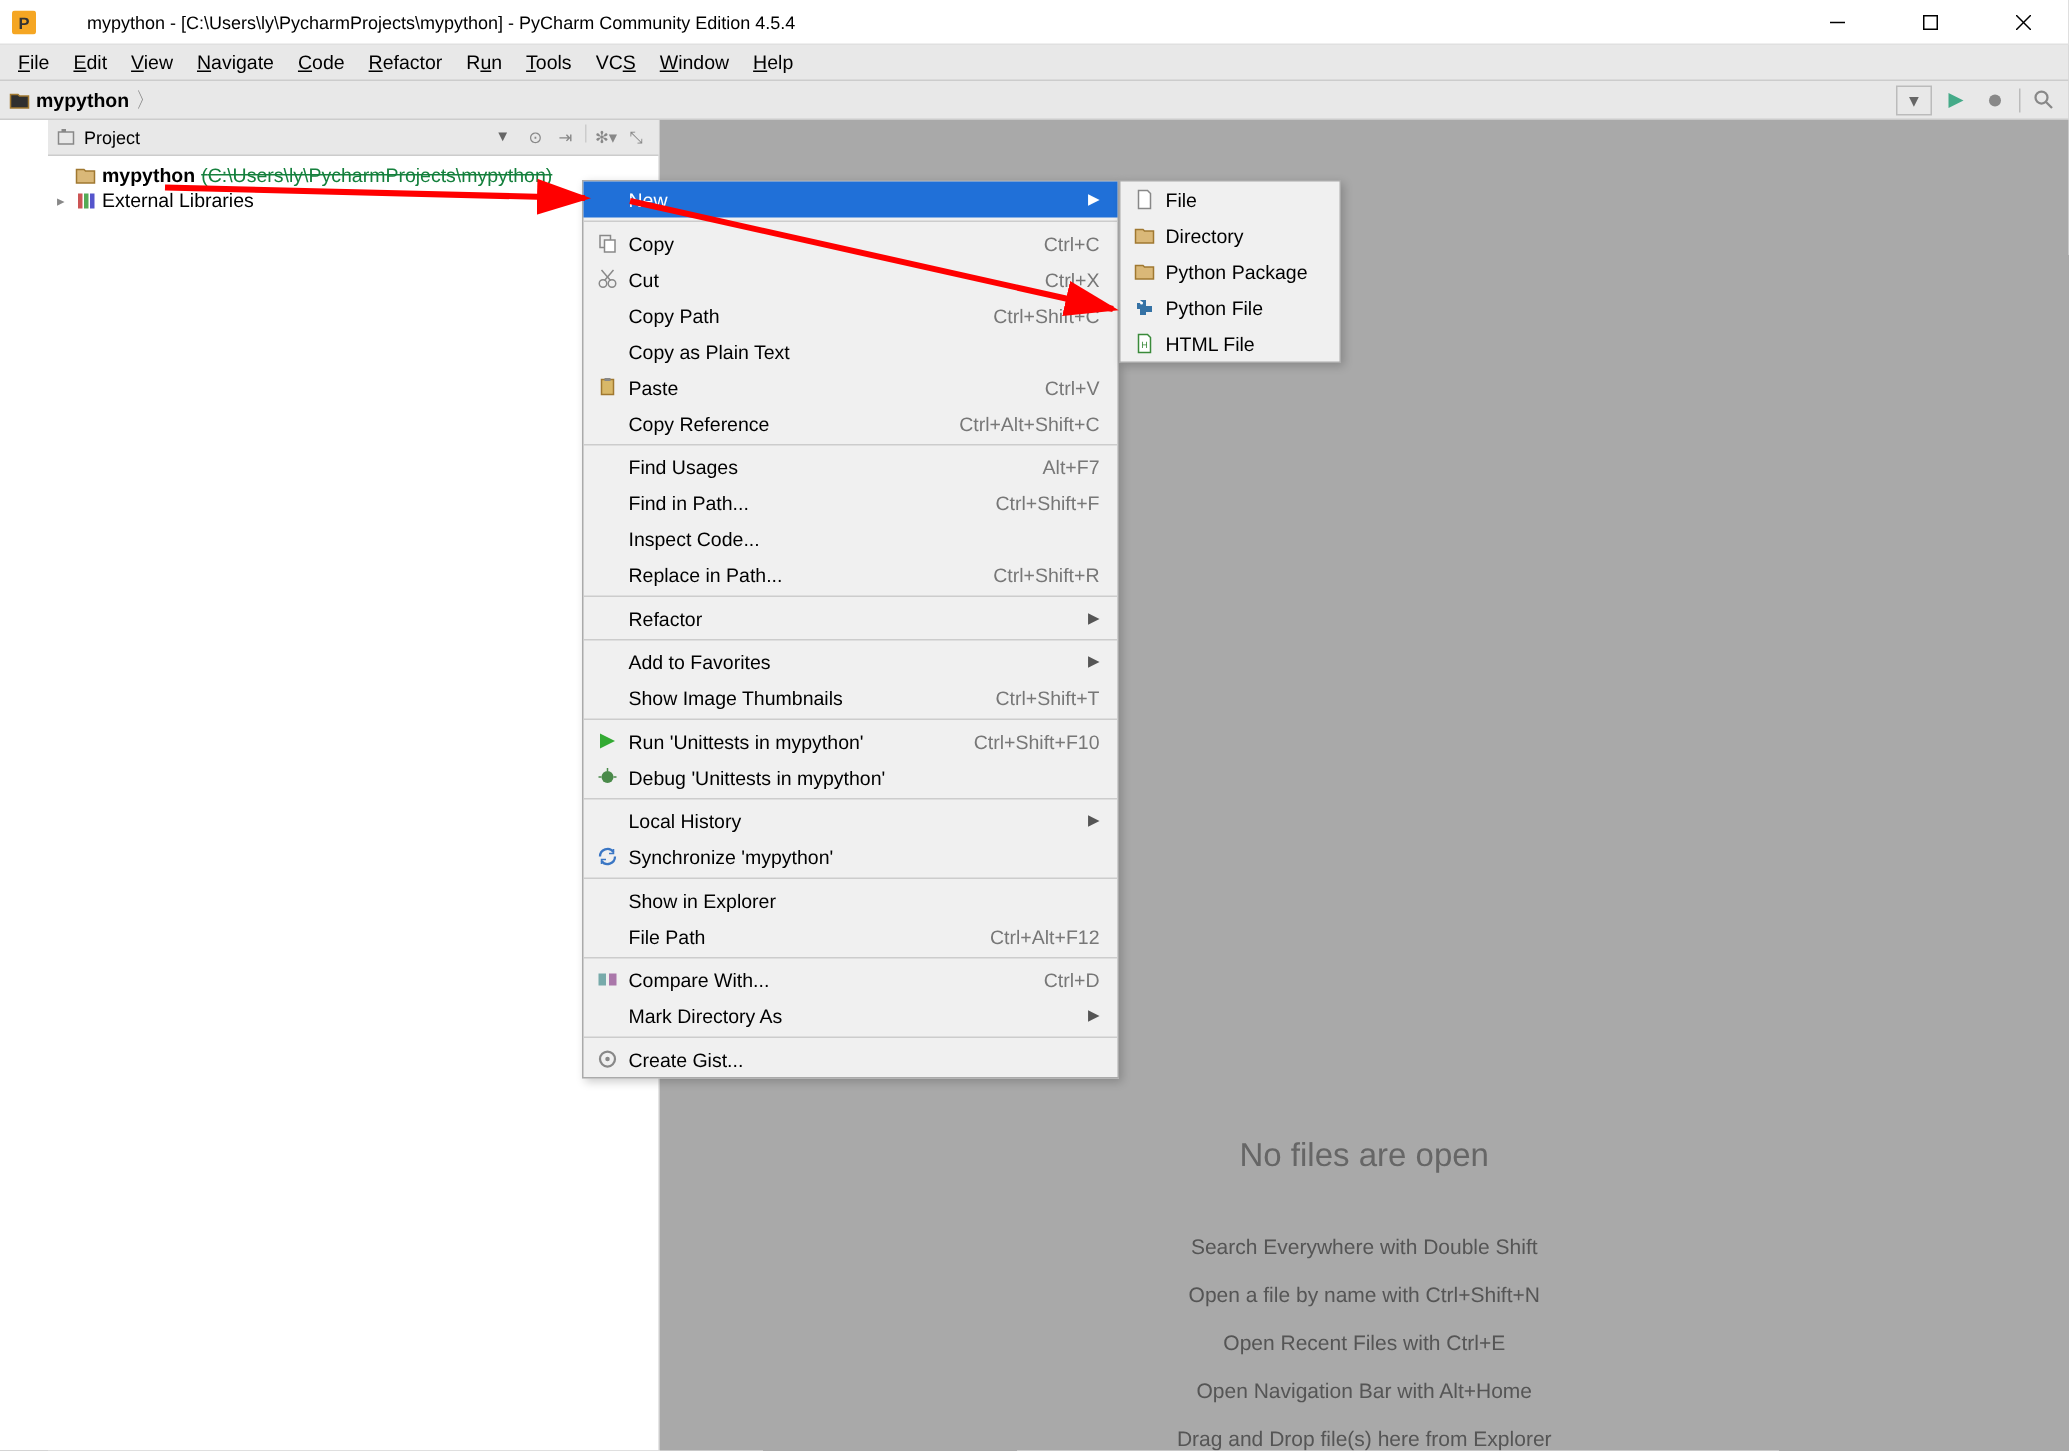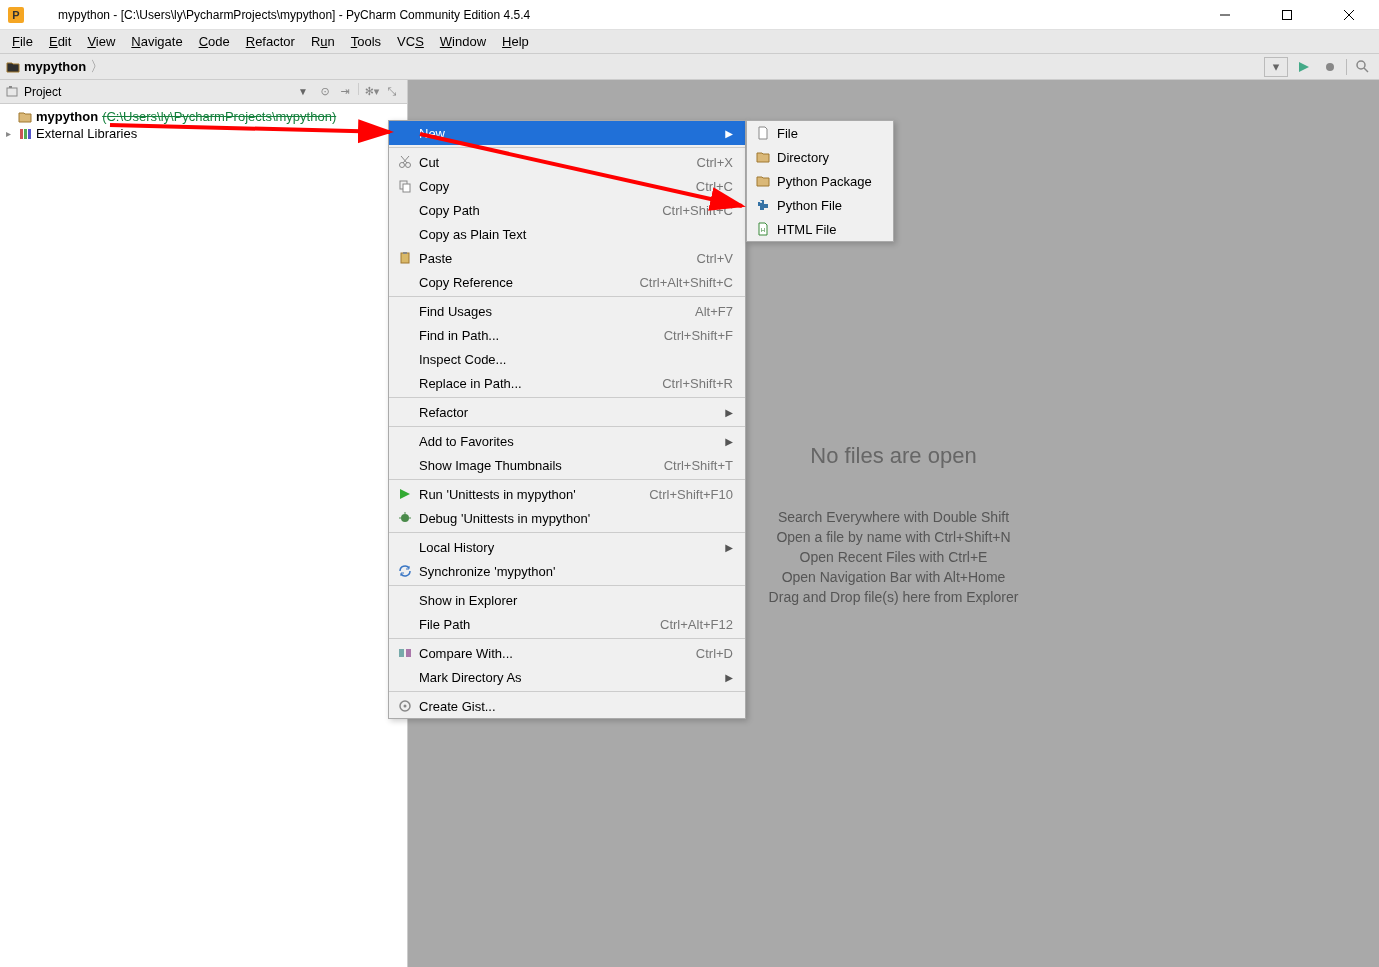--- a/index.html
+++ b/index.html
@@ -20,42 +20,42 @@
     
     .navbar { height: 26px; background: #e8e8e8; display: flex; align-items: center; padding: 0 6px; border-bottom: 1px solid #ccc; }
     .breadcrumb { display: flex; align-items: center; flex: 1; }
     .bc-folder-icon { width: 14px; height: 14px; margin-right: 4px; }
     .bc-text { font-weight: bold; font-size: 13px; }
     .bc-chevron { margin-left: 4px; color: #888; font-size: 14px; }
     .nav-right { display: flex; align-items: center; gap: 6px; }
     .nav-icon { width: 20px; height: 20px; display: flex; align-items: center; justify-content: center; color: #666; cursor: pointer; }
     
     
-    .main { display: flex; height: calc(100% - 80px); }
+    .main { display: flex; height: calc(100% - 80px); padding-left: 32px; }
     
     
     .sidebar { width: 408px; background: #fff; border-right: 1px solid #ccc; display: flex; flex-direction: column; }
     .sidebar-header { height: 24px; background: #e8e8e8; display: flex; align-items: center; padding: 0 6px; border-bottom: 1px solid #ccc; }
     .sidebar-title-icon { width: 14px; height: 14px; margin-right: 4px; }
     .sidebar-title { font-size: 12px; flex: 1; }
     .sidebar-dropdown { color: #666; margin-right: 8px; cursor: pointer; font-size:10px;}
     .sidebar-toolbar { display: flex; gap: 2px; }
     .sidebar-tool { width: 18px; height: 18px; display: flex; align-items: center; justify-content: center; color: #888; cursor: pointer; font-size: 11px; }
     
     .tree { padding: 4px 0; position: relative; }
     .tree-node { display: flex; align-items: center; padding: 1px 6px; font-size: 13px; }
     .tree-arrow { width: 12px; color: #888; font-size: 10px; cursor: pointer; }
     .tree-icon { width: 14px; height: 14px; margin-right: 4px; }
     .tree-label { font-weight: bold; }
     .tree-path { color: #15803d; text-decoration: line-through; margin-left: 4px; }
     
     
-    .editor { flex: 1; background: #a9a9a9; display: flex; flex-direction: column; align-items: center; justify-content: center; color: #555; position: relative; }
+    .editor { flex: 1; background: #a9a9a9; display: flex; flex-direction: column; align-items: center; justify-content: flex-end; color: #555; position: relative; }
     .editor-title { font-size: 22px; color: #666; margin-bottom: 40px; }
-    .editor-hints { display: flex; flex-direction: column; gap: 4px; align-items: center; font-size: 14px; color: #555; }
+    .editor-hints { display: flex; flex-direction: column; gap: 16px; align-items: center; font-size: 14px; color: #555; }
     
     
     .context-menu { position: absolute; background: #f0f0f0; border: 1px solid #aaa; box-shadow: 2px 2px 6px rgba(0,0,0,0.2); font-size: 13px; z-index: 100; }
     .ctx-row { display: flex; align-items: center; height: 24px; padding: 0 12px 0 6px; cursor: pointer; }
     .ctx-row.selected { background: #2070d8; color: #fff; }
     .ctx-icon-col { width: 20px; display: flex; align-items: center; justify-content: center; }
     .ctx-label { flex: 1; padding-left: 4px; }
     .ctx-shortcut { color: #777; margin-left: 24px; }
     .ctx-arrow { margin-left: 12px; color: #555; font-size: 10px; }
     .ctx-row.selected .ctx-arrow { color: #fff; }
@@ -207,38 +207,38 @@
 <div class="context-menu ctx-main" id="ctx-main">
     <div class="ctx-row selected">
       <span class="ctx-icon-col"></span>
       <span class="ctx-label">New</span>
       <span class="ctx-arrow">▶</span>
     </div>
     <div class="ctx-sep"></div>
     <div class="ctx-row">
       <span class="ctx-icon-col">
         <svg width="14" height="14">
+          <rect x="2" y="2" width="7" height="8" fill="none" stroke="#888"></rect>
+          <rect x="5" y="5" width="7" height="8" fill="#fff" stroke="#888"></rect>
+        </svg>
+      </span>
+      <span class="ctx-label">Copy</span>
+      <span class="ctx-shortcut">Ctrl+C</span>
+    </div>
+    <div class="ctx-row">
+      <span class="ctx-icon-col">
+        <svg width="14" height="14">
           <circle cx="4" cy="10" r="2.5" fill="none" stroke="#888"></circle>
           <circle cx="10" cy="10" r="2.5" fill="none" stroke="#888"></circle>
           <line x1="5" y1="8" x2="11" y2="1" stroke="#888"></line>
           <line x1="9" y1="8" x2="3" y2="1" stroke="#888"></line>
         </svg>
       </span>
       <span class="ctx-label">Cut</span>
       <span class="ctx-shortcut">Ctrl+X</span>
-    </div>
-    <div class="ctx-row">
-      <span class="ctx-icon-col">
-        <svg width="14" height="14">
-          <rect x="2" y="2" width="7" height="8" fill="none" stroke="#888"></rect>
-          <rect x="5" y="5" width="7" height="8" fill="#fff" stroke="#888"></rect>
-        </svg>
-      </span>
-      <span class="ctx-label">Copy</span>
-      <span class="ctx-shortcut">Ctrl+C</span>
     </div>
     <div class="ctx-row">
       <span class="ctx-icon-col"></span>
       <span class="ctx-label">Copy Path</span>
       <span class="ctx-shortcut">Ctrl+Shift+C</span>
     </div>
     <div class="ctx-row">
       <span class="ctx-icon-col"></span>
       <span class="ctx-label">Copy as Plain Text</span>
     </div>

